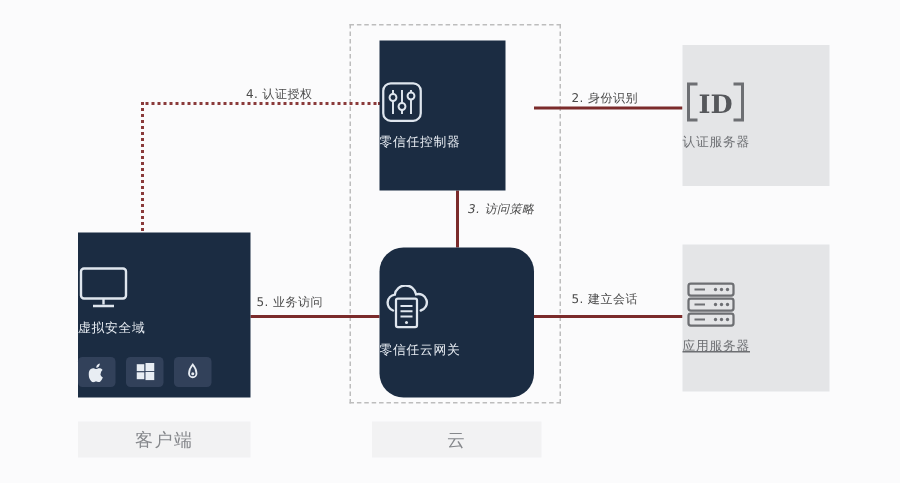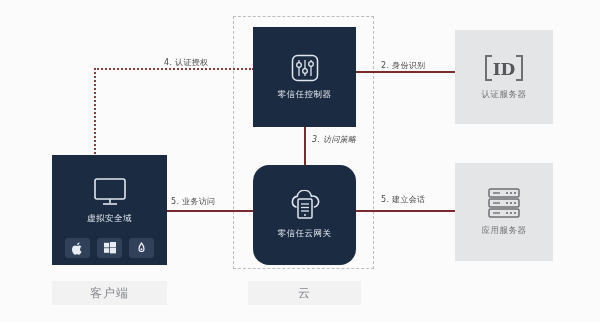--- a/index.html
+++ b/index.html
@@ -50,21 +50,21 @@
     border-left: 2px dotted #8a3a3a;
     width: 0;
   }
 
   
   .node {
     position: absolute;
     box-sizing: border-box;
     display: flex;
     flex-direction: column;
-    align-items: center;
+    align-items: flex-start;
     justify-content: center;
   }
   .node-dark {
     background: #1b2c42;
     color: #e8edf3;
   }
   .node-light {
     background: #e4e5e7;
     color: #6d6f73;
   }
@@ -99,41 +99,42 @@
     border-radius: 3px;
     background: #32415a;
     display: flex;
     align-items: center;
     justify-content: center;
   }
 
   #node-controller {
     left: 253px;
     top: 27px;
-    width: 103px;
+    width: 84px;
     height: 100px;
   }
   #node-gateway {
     left: 253px;
     top: 165px;
     width: 103px;
     height: 100px;
     border-radius: 16px;
   }
   #node-auth {
     left: 455px;
     top: 30px;
     width: 98px;
     height: 94px;
   }
   #node-app {
     left: 455px;
     top: 163px;
     width: 98px;
     height: 98px;
+    text-decoration: underline;
   }
 
   
   .edge-label {
     position: absolute;
     font-size: 8px;
     color: #4a4a4a;
     white-space: nowrap;
     letter-spacing: 0.3px;
   }

